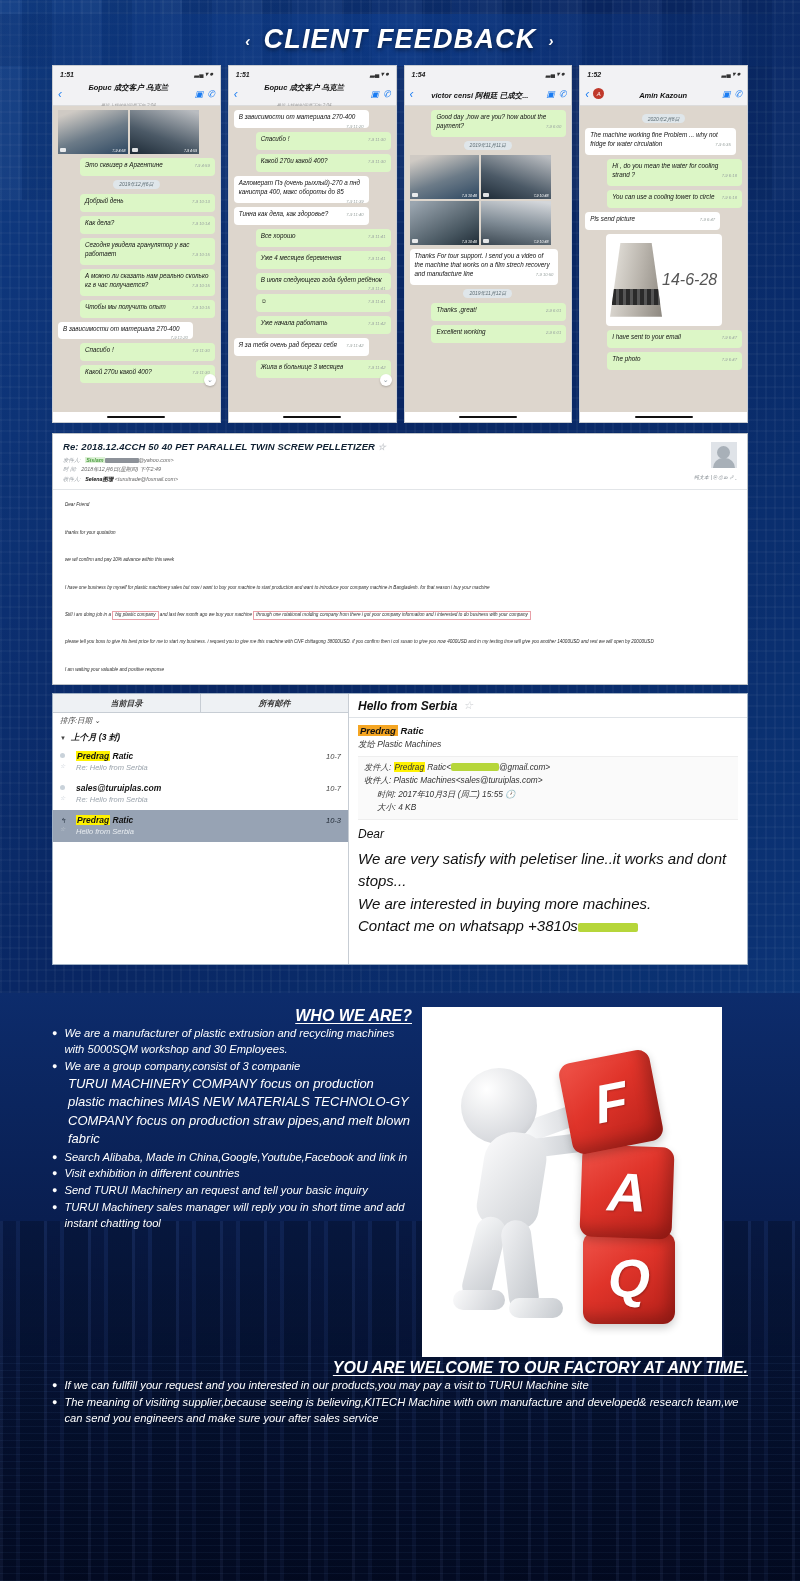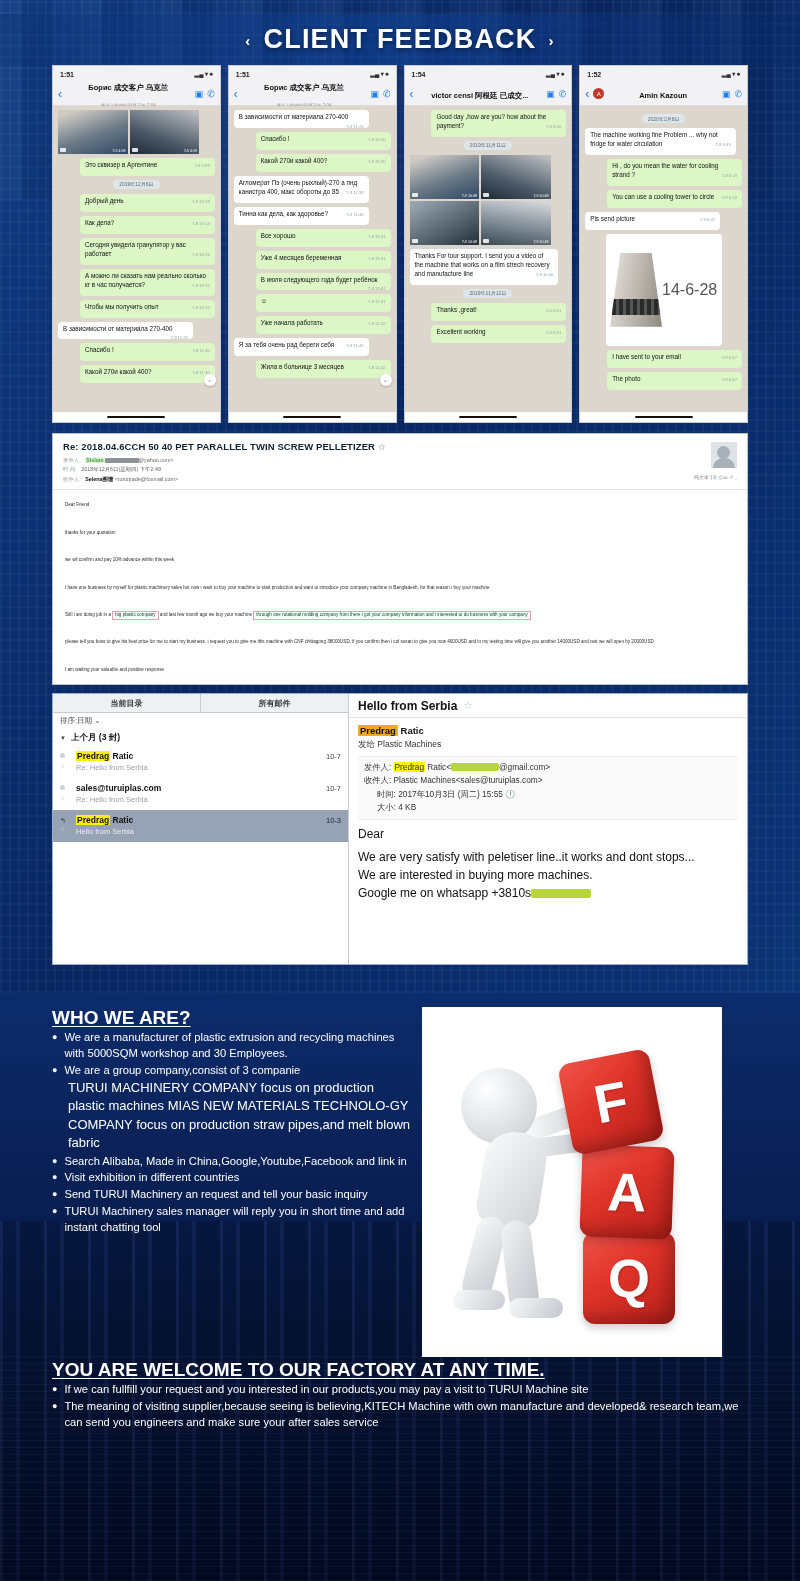--- a/index.html
+++ b/index.html
@@ -1,21 +1,21 @@
 <!DOCTYPE html>
 <html><head>
 <meta charset="utf-8">
 <style>
   * { box-sizing: border-box; margin: 0; padding: 0; }
   html, body {
     width: 800px;
     font-family: "Liberation Sans", sans-serif;
     background: #0b2f6b;
   }
-  .page { width: 800px; height: 1581px; position: relative; overflow: hidden; }
+  .page { width: 800px; height: 1581px; position: relative; overflow: hidden; font-style: italic; }
 
   
   .feedback-section {
     position: relative;
     width: 800px;
     height: 993px;
     background:
       linear-gradient(170deg, rgba(10,50,120,.55), rgba(5,30,85,.75)),
       repeating-linear-gradient(92deg, #0c3f8f 0px, #0c3f8f 38px, #0a3madd 38px, #0a367f 76px),
       #0a3a86;
@@ -127,21 +127,21 @@
   .thumb.t4 { background: linear-gradient(190deg,#d3d6da 5%, #7f8b95 55%, #3a4650 100%); }
   .thumb .cam { position: absolute; left: 2px; bottom: 2px; width: 6px; height: 4px; background: rgba(255,255,255,.85); border-radius: 1px; }
   .thumb .dur { position: absolute; right: 2px; bottom: 1px; font-size: 3.6px; color: #fff; }
   .jump {
     position: absolute; right: 4px; bottom: 26px; width: 12px; height: 12px; border-radius: 50%;
     background: #fff; color: #8d9aa2; font-size: 7px; display:flex; align-items:center; justify-content:center;
     box-shadow: 0 1px 2px rgba(0,0,0,.22);
   }
   .ph-avatar { width: 11px; height: 11px; border-radius: 50%; background: #c0392b; flex: 0 0 11px;
                display:flex; align-items:center; justify-content:center; color:#fff; font-size:6px; }
-  .photo-msg { width: 74%; height: 112px; background: #fff; border-radius: 4px; margin: 0 auto 4px auto; position: relative;
+  .photo-msg { width: 74%; height: 92px; background: #fff; border-radius: 4px; margin: 0 auto 4px auto; position: relative;
                display:flex; align-items:center; justify-content:center; }
   .ct-tower {
     width: 52px; height: 74px;
     background: linear-gradient(100deg,#e9e6e0,#b9b4ac 55%, #8d8880);
     clip-path: polygon(20% 0, 80% 0, 100% 100%, 0 100%);
     position: relative;
   }
   .ct-tower:after {
     content:""; position:absolute; left:4%; right:4%; bottom: 16%; height: 22%;
     background: repeating-linear-gradient(90deg,#2a2a2a 0 4px, #555 4px 7px);
@@ -211,21 +211,21 @@
   .sb-sender { padding: 7px 9px 0 9px; font-size: 9.5px; font-weight:bold; color:#111; }
   .sb-sender .hl { background: #f5a623; padding: 0 2px; }
   .sb-to { padding: 3px 9px 0 9px; font-size: 8.5px; color:#333; }
   .sb-fields { margin: 5px 9px 0 9px; background: #fafafa; border-top:1px solid #eee; border-bottom:1px solid #eee; padding: 4px 6px; }
   .sb-f { font-size: 8.3px; color:#333; line-height: 1.62; }
   .sb-f .k { color:#444; }
   .sb-f .hl { background:#fff200; padding:0 1px; }
   .sb-f .redact { display:inline-block; width: 48px; height: 8px; background:#b6d63a; border-radius: 2px; vertical-align:-1px; }
   .sb-f.ind { padding-left: 13px; }
   .sb-dear { padding: 7px 9px 0 9px; font-size: 12px; color:#111; }
-  .sb-msg { padding: 7px 9px 0 9px; font-size: 12px; color:#111; line-height: 1.5; }
+  .sb-msg { padding: 7px 9px 0 9px; font-size: 15px; color:#111; line-height: 1.5; }
   .sb-msg .redact2 { display:inline-block; width: 60px; height: 9px; background:#b6d63a; border-radius: 2px; vertical-align:-1px; }
 
   
   .faq-section {
     position: relative;
     width: 800px;
     height: 588px;
     background:
       linear-gradient(180deg, rgba(13,45,110,.92) 0%, rgba(9,30,80,.86) 38%, rgba(6,18,52,.92) 100%),
       #0a1f52;
@@ -241,22 +241,22 @@
     opacity:.75; pointer-events:none;
   }
   .faq-city2 {
     position:absolute; left:0; bottom:0; width:800px; height:230px;
     background: repeating-linear-gradient(0deg, rgba(120,180,255,.07) 0 1px, rgba(0,0,0,0) 1px 7px);
     opacity:.8; pointer-events:none;
   }
   .faq-wrap { position: relative; z-index: 3; display: flex; padding: 14px 52px 0 52px; gap: 0; }
   .faq-col { width: 370px; padding-right: 10px; }
   .faq-h {
-    color: #fff; font-size: 19px; font-weight: bold; text-decoration: underline;
-    text-underline-offset: 2px; margin: 0 0 1px 0;
+    color: #fff; font-size: 16px; font-weight: bold; text-decoration: underline;
+    text-underline-offset: 2px; margin: 0 0 1px 0; text-align: right;
   }
   .faq-h.sp { margin-top: 14px; }
   .faq-li { display: flex; gap: 7px; color: #fff; font-size: 11.2px; line-height: 1.42; margin-top: 1px; }
   .faq-li .bl { flex: 0 0 auto; font-size: 9px; line-height: 1.7; }
   .faq-li .tx { flex: 1; }
   .faq-plain { color:#fff; font-size: 13px; line-height: 1.42; padding-left: 16px; }
   .faq-img {
     width: 300px; height: 350px; background: #fff;
     display:flex; align-items:center; justify-content:center; position: relative; overflow:hidden;
   }
@@ -458,21 +458,21 @@
         <div class="ph-foot">
             <i></i>
           </div>
       </div>
 
     </div>
 
     <div class="email-panel">
       <div class="em-head">
         <div class="em-subject">
-          <span>Re: 2018.04.6CCH 50 40 PET PARALLEL TWIN SCREW PELLETIZER</span>
+          <span>Re: 2018.12.4CCH 50 40 PET PARALLEL TWIN SCREW PELLETIZER</span>
           <span class="star">☆</span>
         </div>
         <div class="em-meta">
           <div>
             <span class="lbl">发件人:</span>
             <span class="grn">Sislam</span><span class="blob"></span><span>@yahoo.com&gt;</span>
           </div>
           <div>
             <span class="lbl">时  间:</span>
             <span>2018年12月6日(星期四) 下午2:49</span>
@@ -564,21 +564,21 @@
         <div class="sb-fields">
           <div class="sb-f"><span class="k">发件人:</span> <span class="hl">Predrag</span><span> Ratic&lt;</span><span class="redact"></span><span>@gmail.com&gt;</span></div>
           <div class="sb-f">收件人: Plastic Machines&lt;sales@turuiplas.com&gt;</div>
           <div class="sb-f ind"><span>时间: 2017年10月3日 (周二) 15:55</span> <span>🕐</span></div>
           <div class="sb-f ind">大小: 4 KB</div>
         </div>
         <div class="sb-dear">Dear</div>
         <div class="sb-msg">
           <div>We are very satisfy with peletiser line..it works and dont stops...</div>
           <div>We are interested in buying more machines.</div>
-          <div><span>Google me on whatsapp +3810s</span><span class="redact2"></span></div>
+          <div><span>Contact me on whatsapp +3810s</span><span class="redact2"></span></div>
         </div>
       </div>
     </div>
   </section>
 
   <section class="faq-section">
     <div class="faq-city"></div>
     <div class="faq-city2"></div>
 
 

